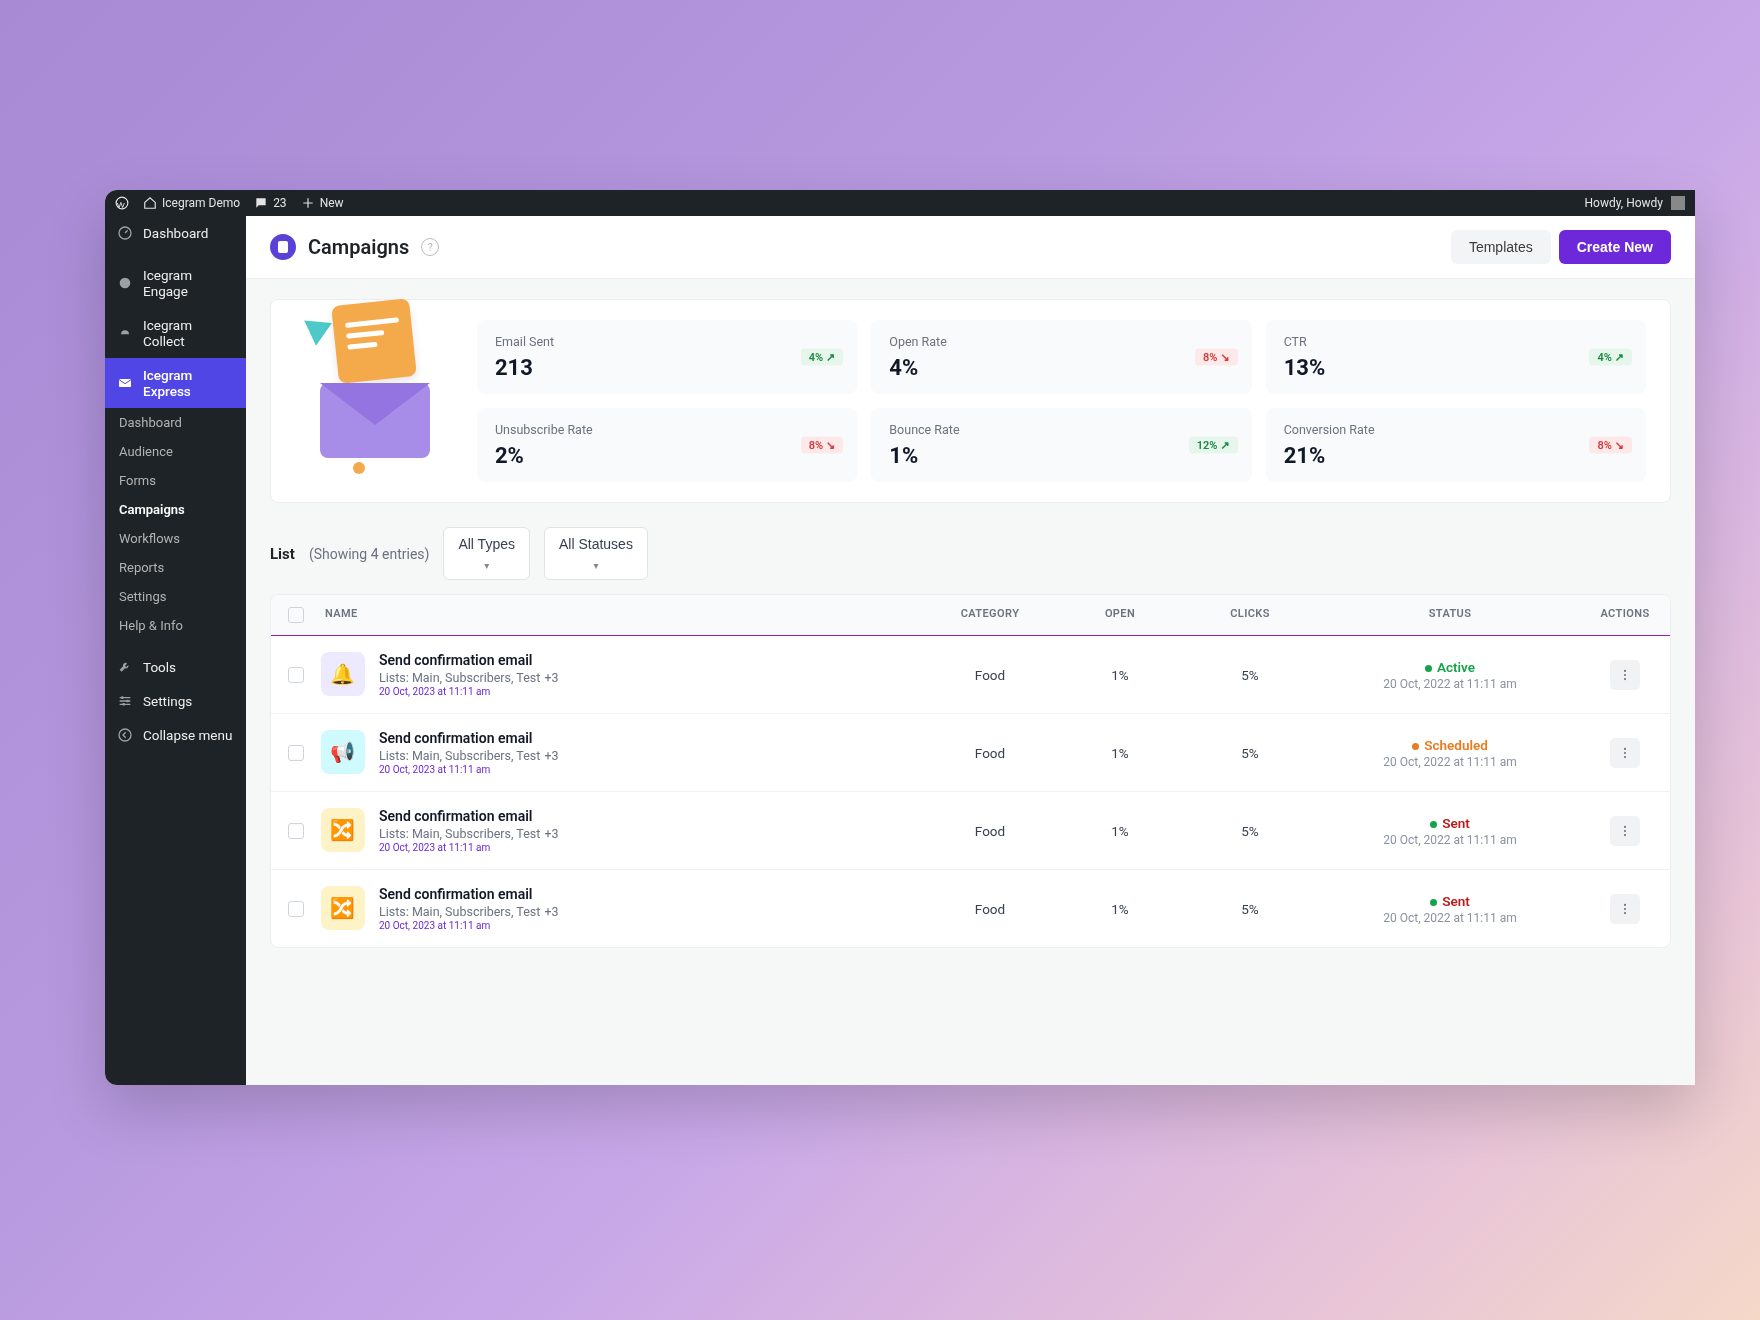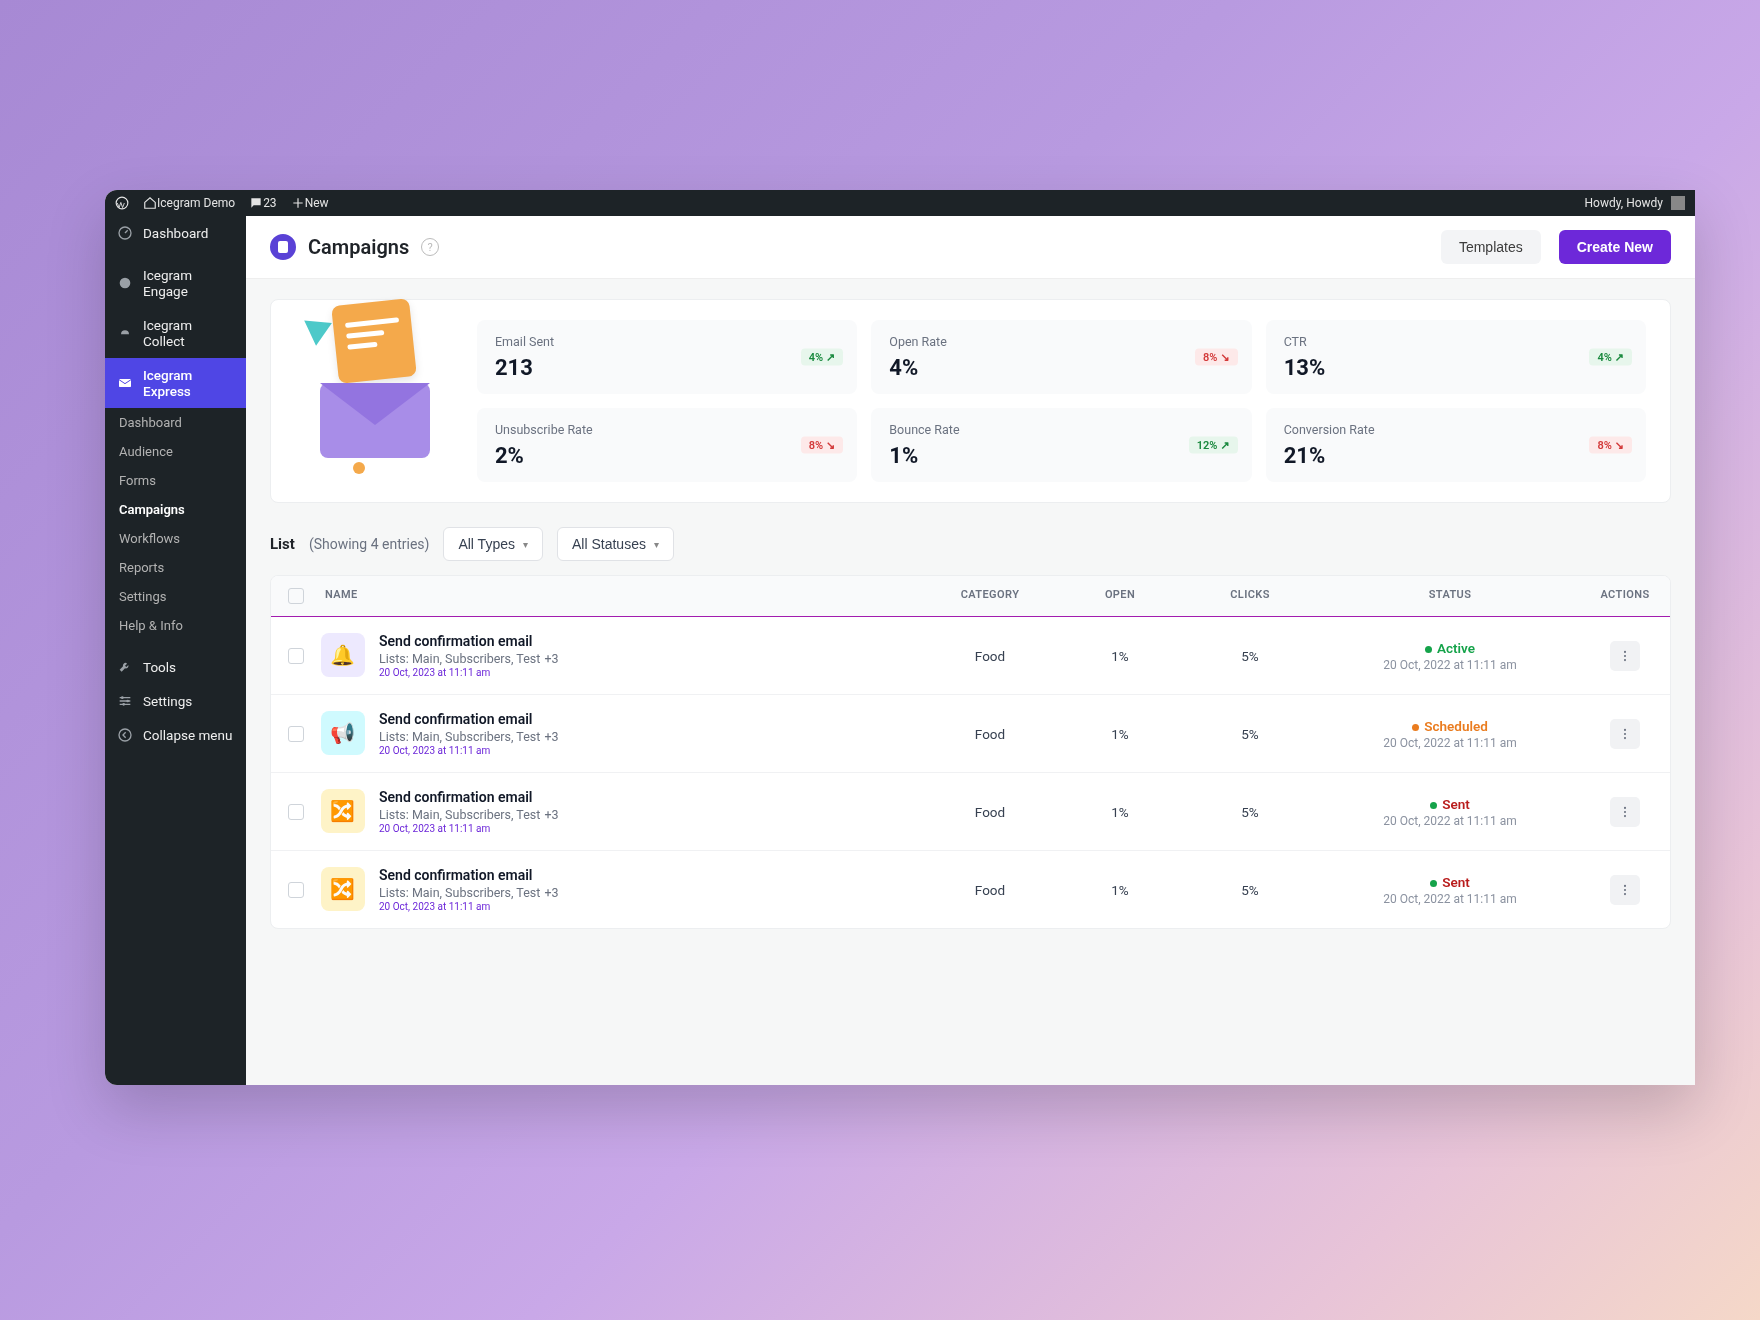--- a/index.html
+++ b/index.html
@@ -29,21 +29,21 @@
   height: 26px;
   background: #1d2327;
   color: #e4e4e4;
   display: flex;
   align-items: center;
   font-size: 12px;
   padding: 0 10px;
 }
 .admin-bar .left { display: flex; align-items: center; gap: 14px; }
 .admin-bar .right { margin-left: auto; display: flex; align-items: center; gap: 8px; }
-.admin-bar .item { display: flex; color: #e4e4e4; }
+.admin-bar .item { display: flex; gap: 5px; color: #e4e4e4; }
 .admin-bar svg { width: 14px; height: 14px; }
 .avatar-sq { width: 14px; height: 14px; background: #888; }
 .main-wrap { flex: 1; display: flex; overflow: hidden; }
 .sidebar {
   width: 141px;
   background: #1d2327;
   color: #d8d8d8;
   font-size: 13px;
   display: flex;
   flex-direction: column;
@@ -95,21 +95,21 @@
   border: 2.5px solid #5a42d6;
   display: flex; align-items: center; justify-content: center;
   background: #5a42d6;
 }
 .brand-icon .inner { width: 10px; height: 12px; background: #fff; border-radius: 2px; }
 .page-title { font-size: 20px; font-weight: 600; color: #1f2328; }
 .help-icon { 
   width: 18px; height: 18px; border: 1.5px solid #bbb; border-radius: 50%; 
   color: #bbb; font-size: 11px; display: flex; align-items: center; justify-content: center;
 }
-.page-header .actions { margin-left: auto; display: flex; gap: 18px; }
+.page-header .actions { margin-left: auto; display: flex; gap: 8px; }
 .btn-secondary {
   background: #f3f4f6; color: #3c3c3c; border: none; padding: 9px 18px;
   border-radius: 6px; font-size: 14px; font-weight: 500; cursor: pointer;
 }
 .btn-primary {
   background: #6d28d9; color: #fff; border: none; padding: 9px 18px;
   border-radius: 6px; font-size: 14px; font-weight: 600; cursor: pointer;
 }
 .panel {
   background: #fff;
@@ -166,21 +166,21 @@
 .list-meta { font-size: 14px; color: #6b7280; }
 .search-box {
   margin-left: auto; display: flex; align-items: center; gap: 8px;
   background: #fff; border: 1px solid #e0e2e6; border-radius: 6px;
   padding: 8px 12px; width: 330px;
 }
 .search-box input { border: none; outline: none; font-size: 14px; flex: 1; background: transparent; }
 .filter-btn {
   background: #fff; border: 1px solid #e0e2e6; border-radius: 6px;
   padding: 8px 14px; font-size: 14px; color: #374151; cursor: pointer;
-  display: flex; align-items: center; gap: 8px;
+  display: flex; align-items: center; gap: 8px; flex-direction: column;
 }
 .table { margin: 14px 24px 0; background: #fff; border: 1px solid #eceef0; border-radius: 8px; overflow: hidden; }
 .thead { display: grid; grid-template-columns: 50px 1fr 140px 120px 140px 260px 90px; background: #f9fafb; padding: 12px 0; border-bottom: 1px solid #a21caf; }
 .th { font-size: 11px; font-weight: 600; color: #6b7280; letter-spacing: 0.4px; text-transform: uppercase; }
 .th.center, .td.center { text-align: center; }
 .tbody .row { display: grid; grid-template-columns: 50px 1fr 140px 120px 140px 260px 90px; align-items: center; padding: 16px 0; border-bottom: 1px solid #f0f1f3; }
 .tbody .row:last-child { border-bottom: none; }
 .checkbox { width: 16px; height: 16px; border: 1.5px solid #cfd4da; border-radius: 3px; margin: 0 auto; cursor: pointer; }
 .name-cell { display: flex; align-items: flex-start; gap: 14px; padding-right: 20px; }
 .thumb { width: 44px; height: 44px; border-radius: 8px; flex-shrink: 0; display: flex; align-items: center; justify-content: center; font-size: 20px; }

